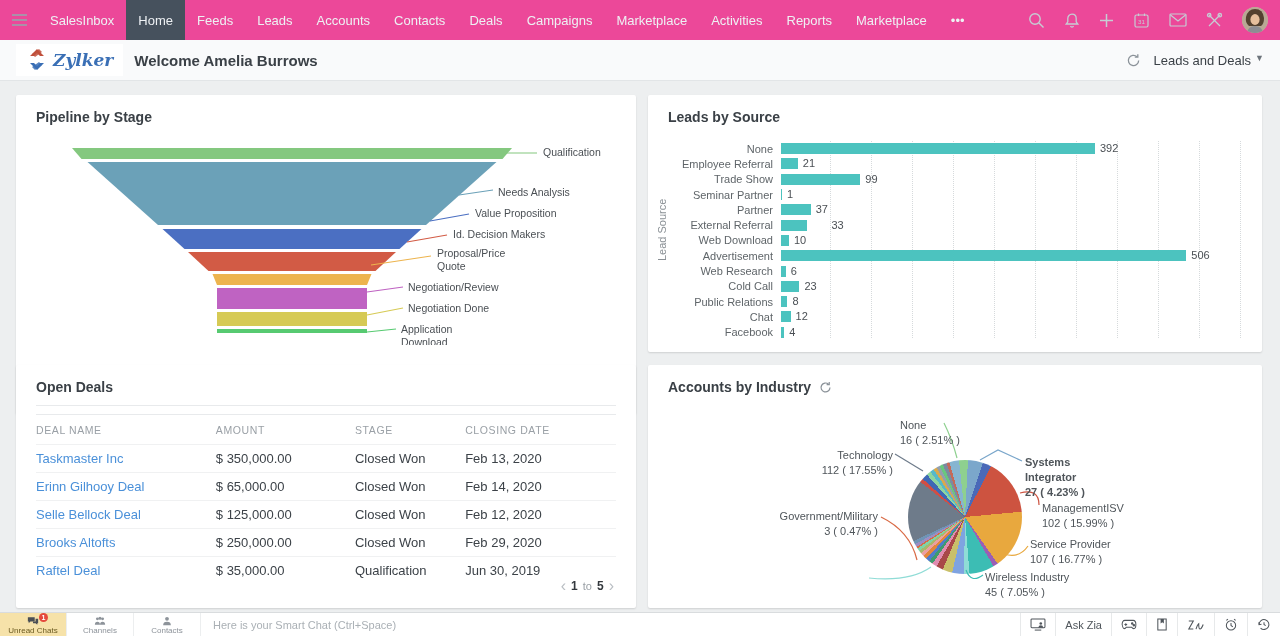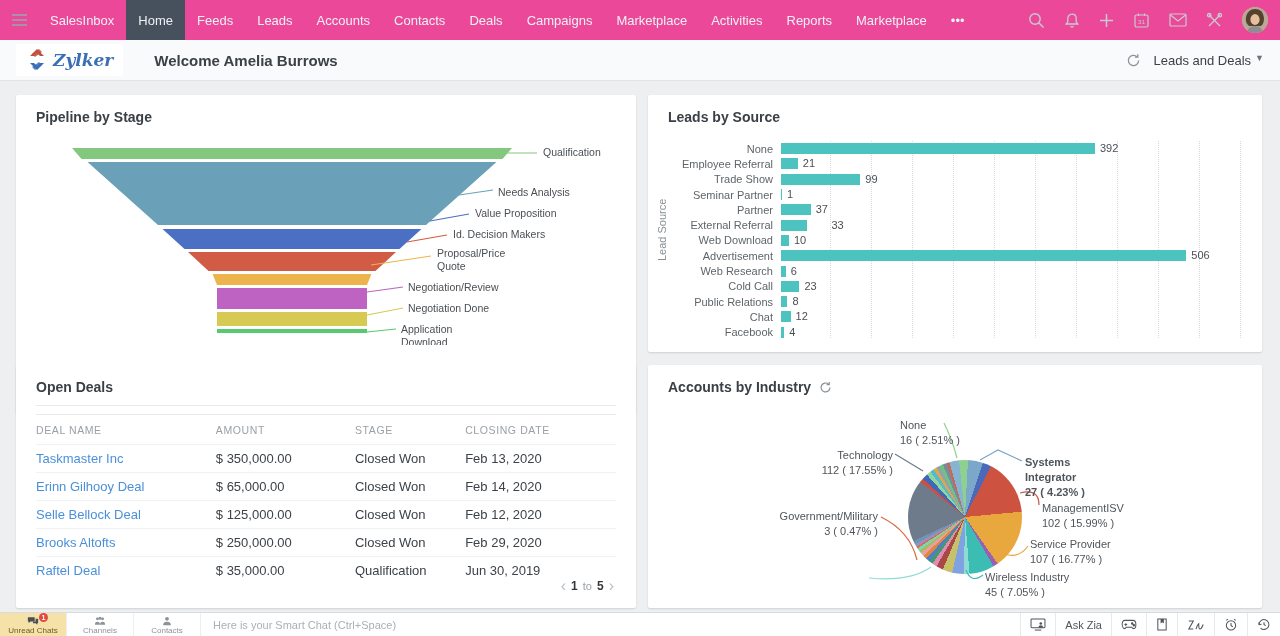--- a/index.html
+++ b/index.html
@@ -19,21 +19,21 @@
   .nav-icons { margin-left:auto; display:flex; align-items:center; gap:19px; padding-right:12px; }
   .icon-btn { display:flex; align-items:center; justify-content:center; cursor:pointer; }
   .avatar { width:26px; height:26px; border-radius:50%; overflow:hidden; background:#cbb39b; }
 
   
   .subheader { height:41px; background:#f9fafb; border-bottom:1px solid #e2e5e7;
                display:flex; align-items:center; padding:0 16px; }
   .logo-card { background:#fff; padding:4px 10px; display:flex; align-items:center; gap:5px; }
   .brand-script { font-family:"DejaVu Serif", serif; font-style:italic; font-weight:bold;
                   color:#3a6fb5; font-size:17px; line-height:1; }
-  .welcome { font-size:15px; font-weight:bold; color:#3b4147; margin-left:31px; }
+  .welcome { font-size:15px; font-weight:bold; color:#3b4147; margin-left:11px; }
   .sub-right { margin-left:auto; display:flex; align-items:center; gap:13px; }
   .selector { font-size:13px; color:#3b4147; display:flex; gap:4px; cursor:pointer; }
   .caret { font-size:9px; color:#6d747b; }
 
   
   .panel { position:absolute; background:#fff; border-radius:2px;
            box-shadow:0 1px 2px rgba(0,0,0,.13); overflow:hidden; }
   #panel-funnel { left:16px;  top:95px;  width:620px; height:319px; }
   #panel-bars   { left:648px; top:95px;  width:614px; height:257px; }
   #panel-table  { left:16px;  top:365px; width:620px; height:243px; }

